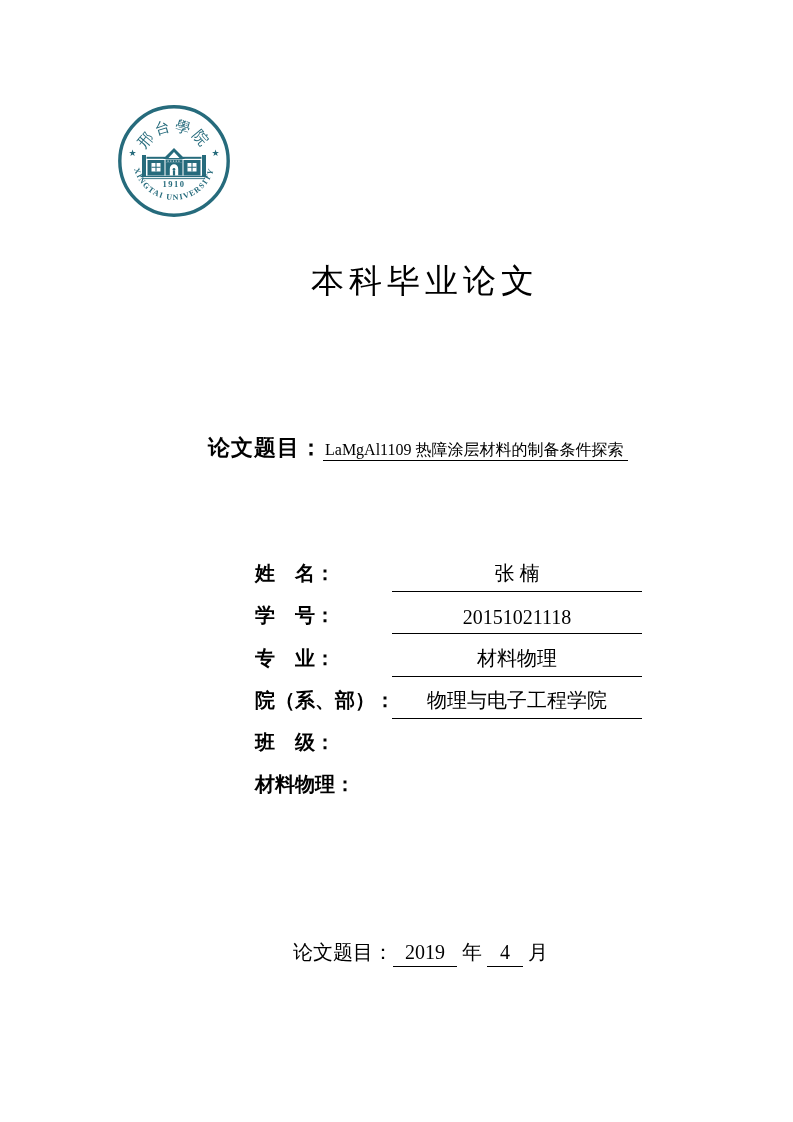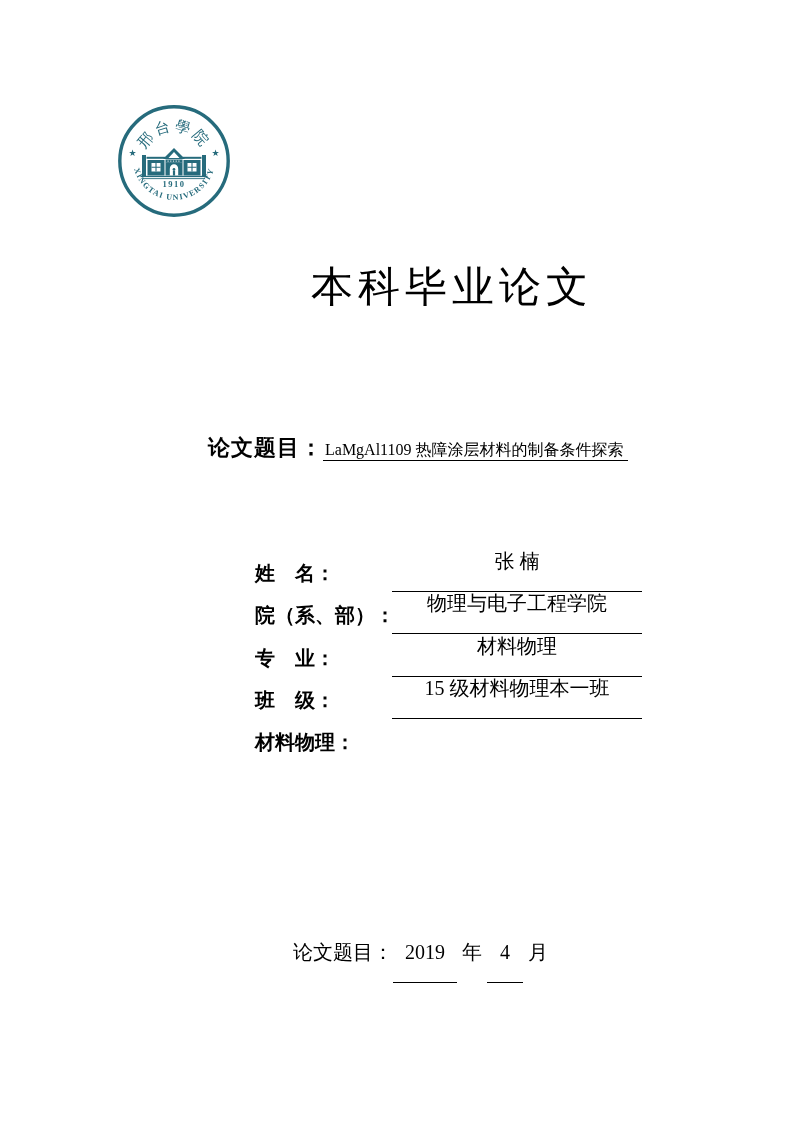--- a/index.html
+++ b/index.html
@@ -12,44 +12,44 @@
     overflow:hidden;
   }
 
   
   .logo { position:absolute; left:118px; top:105px; width:112px; height:112px; }
   .logo svg { width:112px; height:112px; display:block; }
 
   
   .main-title {
     position:absolute; left:311px; top:259px;
-    font-size:42px; letter-spacing:5px; white-space:nowrap;
+    font-size:33px; letter-spacing:5px; white-space:nowrap;
   }
 
   
   .thesis-line { position:absolute; left:185px; top:433px; white-space:nowrap; }
   .thesis-label { font-weight:bold; font-size:22px; letter-spacing:1px;margin-left:23px; }
   .thesis-value { font-size:16px; border-bottom:1.5px solid #000; padding:0 4px 2px 2px;text-align:center; }
 
   
   .form { position:absolute; left:235px; top:550px; width:390px; }
   .form-row { position:relative; height:42.2px;margin-left:20px; }
   .form-label {
     position:absolute; left:0; bottom:5px;
     font-weight:bold; font-size:20px; white-space:nowrap;
   }
   .form-value {
     position:absolute; left:137px; bottom:0; width:250px;
     border-bottom:1.5px solid #000; text-align:center;
-    font-size:20px; padding-bottom:16px; white-space:nowrap;
+    font-size:20px; padding-bottom:4px; white-space:nowrap;
   }
 
   
   .completion { position:absolute; left:293px; top:939px; font-size:20px; white-space:nowrap; }
-  .u-seg { display:inline-block; border-bottom:1.5px solid #000; text-align:center; padding-bottom:18px; }
+  .u-seg { display:inline-block; border-bottom:1.5px solid #000; text-align:center; padding-bottom:2px; }
   .u-year { width:64px; }
   .u-month { width:36px; margin-left:3px; }
   .c-unit { display:inline-block; margin:0 2px 0 5px; }
   .c-unit.last { margin-left:5px; }
 </style>
 </head>
 <body>
 
 <div class="page">
 
@@ -114,30 +114,33 @@
   <div class="thesis-line">
     <span class="thesis-label">论文题目：</span><span class="thesis-value">LaMgAl1109 热障涂层材料的制备条件探索</span>
   </div>
 
   <div class="form">
     <div class="form-row">
       <span class="form-label">姓　名：</span>
       <span class="form-value">张 楠</span>
     </div>
     <div class="form-row">
-      <span class="form-label">院（系、部）：</span>
-      <span class="form-value">物理与电子工程学院</span>
+      <span class="form-label">学　号：</span>
+      <span class="form-value">20151021118</span>
     </div>
     <div class="form-row">
       <span class="form-label">专　业：</span>
       <span class="form-value">材料物理</span>
     </div>
     <div class="form-row">
+      <span class="form-label">院（系、部）：</span>
+      <span class="form-value">物理与电子工程学院</span>
+    </div>
+    <div class="form-row">
       <span class="form-label">班　级：</span>
-      <span class="form-value">15 级材料物理本一班</span>
     </div>
     <div class="form-row">
       <span class="form-label">材料物理：</span>
     </div>
   </div>
 
   <div class="completion">
     <span>论文题目：</span><span class="u-seg u-year">2019</span><span class="c-unit">年</span><span class="u-seg u-month">4</span><span class="c-unit last">月</span>
   </div>
 

